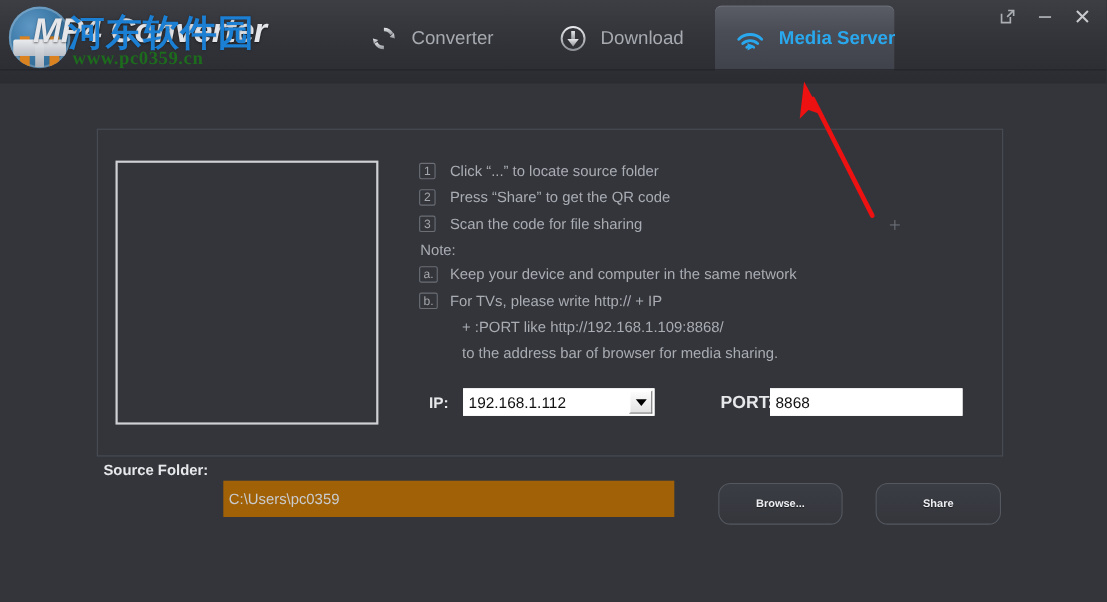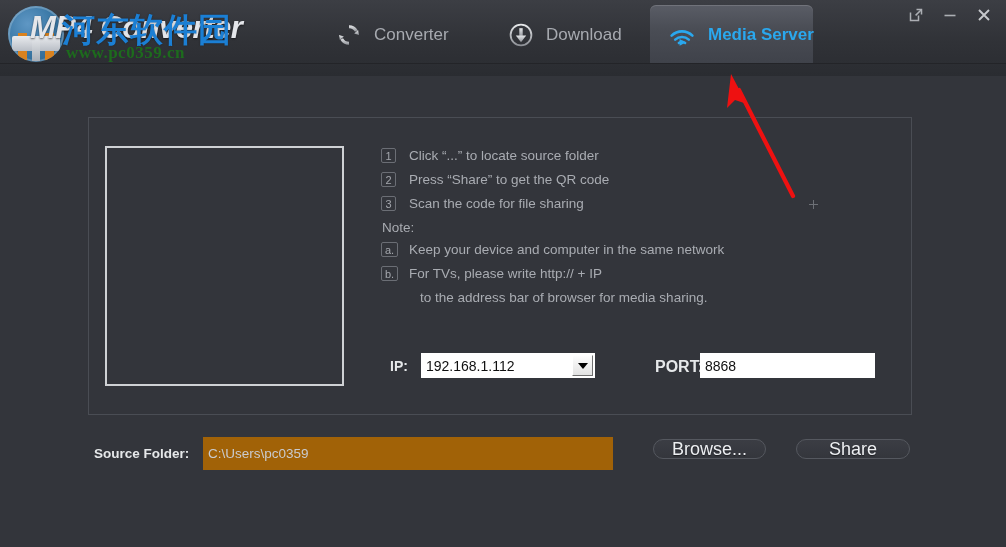--- a/index.html
+++ b/index.html
@@ -328,21 +328,21 @@
   #port-value {
     font-size: 14px;
     color: #101010;
     padding-left: 4px;
     white-space: nowrap;
   }
 
   
   #src-label {
     position: absolute;
-    left: 94px; top: 446px;
+    left: 94px; top: 420px;
     font-size: 13.5px;
     font-weight: bold;
     color: #e6e8ea;
     white-space: nowrap;
   }
   #src-field {
     position: absolute;
     left: 203px; top: 437px;
     width: 410px; height: 33px;
     background: #a16207;
@@ -353,27 +353,27 @@
   }
   #src-value {
     font-size: 13.5px;
     color: #c9cbcf;
     padding-left: 5px;
     white-space: nowrap;
   }
   .pill-btn {
     position: absolute;
     top: 439px;
-    height: 20px;
+    height: 38px;
     border: 1px solid #55585f;
     border-radius: 11px;
     background: linear-gradient(180deg, #3b3d44 0%, #34363c 100%);
     color: #edeff2;
-    font-size: 18px;
-    font-weight: normal;
+    font-size: 10px;
+    font-weight: bold;
     display: flex;
     align-items: center;
     justify-content: center;
     cursor: pointer;
     box-sizing: border-box;
     text-shadow: 0 1px 1px rgba(0,0,0,0.5);
   }
   #browse-btn { left: 653px; width: 113px; }
   #share-btn  { left: 796px; width: 114px; }
 
@@ -514,20 +514,21 @@
   <div id="note-label">Note:</div>
 
   <div class="note-row">
     <span class="note-letter">a.</span>
     <span class="note-text">Keep your device and computer in the same network</span>
   </div>
   <div class="note-row">
     <span class="note-letter">b.</span>
     <span class="note-text">For TVs, please write http:// + IP</span>
   </div>
+  <div class="note-cont">+ :PORT like http://192.168.1.109:8868/</div>
   <div class="note-cont">to the address bar of browser for media sharing.</div>
 </div>
 
 <div id="ip-label">IP:</div>
 <div id="ip-combo">
   <span id="ip-value">192.168.1.112</span>
   <span id="ip-arrow-btn">
       <span class="caret"></span>
     </span>
 </div>

